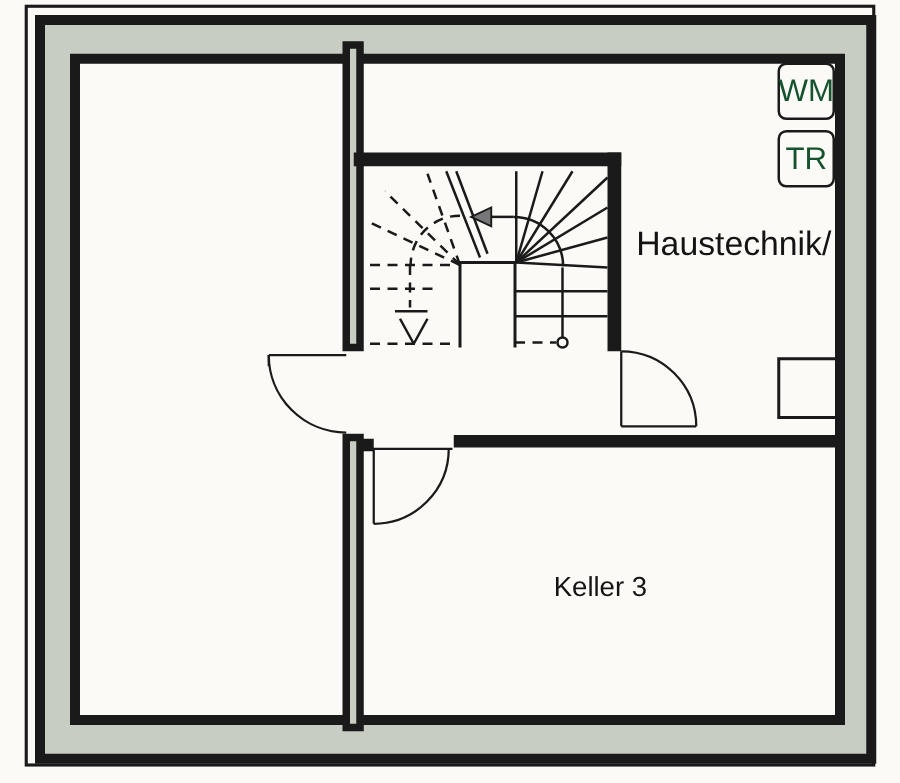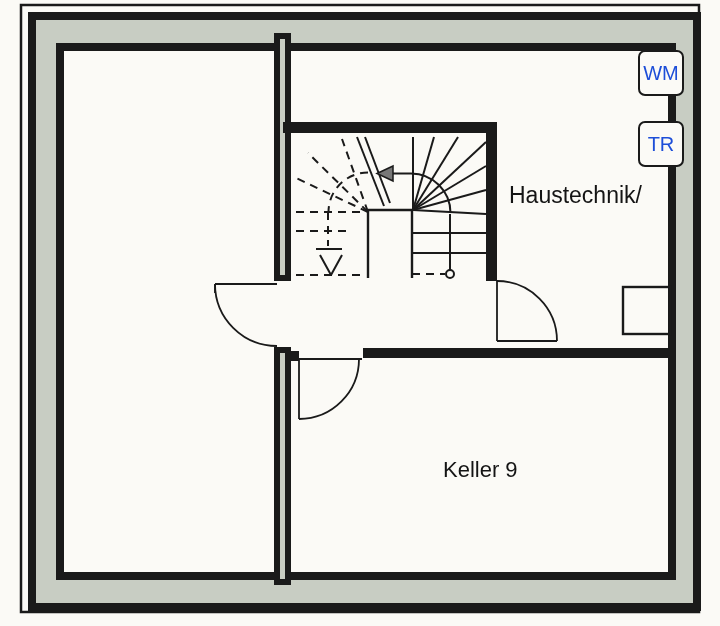--- a/index.html
+++ b/index.html
@@ -25,41 +25,40 @@
   .ln         {fill:none;stroke:var(--line);stroke-width:2;}
   .ln2        {fill:none;stroke:var(--line);stroke-width:2.4;}
   .thin       {fill:none;stroke:var(--line);stroke-width:1.8;}
   .dash       {fill:none;stroke:var(--line);stroke-width:2;stroke-dasharray:8 6;}
   .openpt     {fill:var(--paper);stroke:var(--line);stroke-width:2;}
   .arrowhead  {fill:#777;stroke:var(--line);stroke-width:1.5;}
 
   .label{
     position:absolute;
     color:#141414;
-    font-size:23px;
+    font-size:27px;
     line-height:29px;
     white-space:nowrap;
   }
   .label-keller{left:443px;top:455px;font-size:22px;}
   .label-haustechnik{left:509px;top:181px;}
 
   .appliance{
     position:absolute;
     left:622px;
     width:46px;height:46px;
     border:2.5px solid var(--line);
     border-radius:7px;
     box-sizing:border-box;
     display:flex;align-items:center;justify-content:center;
-    font-size:20px;color:#1d4ed8;
+    font-size:25px;color:#14532d;
     background:var(--paper);
-    margin-left:16px;
   }
   .appliance-wm{top:50px;}
-  .appliance-tr{top:121px;}
+  .appliance-tr{top:104px;}
 </style>
 </head>
 <body>
 
 <div class="plan">
 
   <svg width="720" height="626" viewBox="0 0 720 626">
 
     <rect class="frame" x="21" y="5" width="678" height="607"></rect>
 
@@ -139,18 +138,18 @@
       <path class="thin" d="M299,419 A60,60 0 0 0 359,359"></path>
     </g>
 
     <rect class="ln2" x="623" y="287" width="47" height="47"></rect>
   </svg>
 
   <div class="label label-haustechnik">
     <span style="display:block">Haustechnik/</span>
   </div>
 
-  <div class="label label-keller">Keller 9</div>
+  <div class="label label-keller">Keller 3</div>
 
   <div class="appliance appliance-wm">WM</div>
   <div class="appliance appliance-tr">TR</div>
 
 </div>
 
 </body></html>

